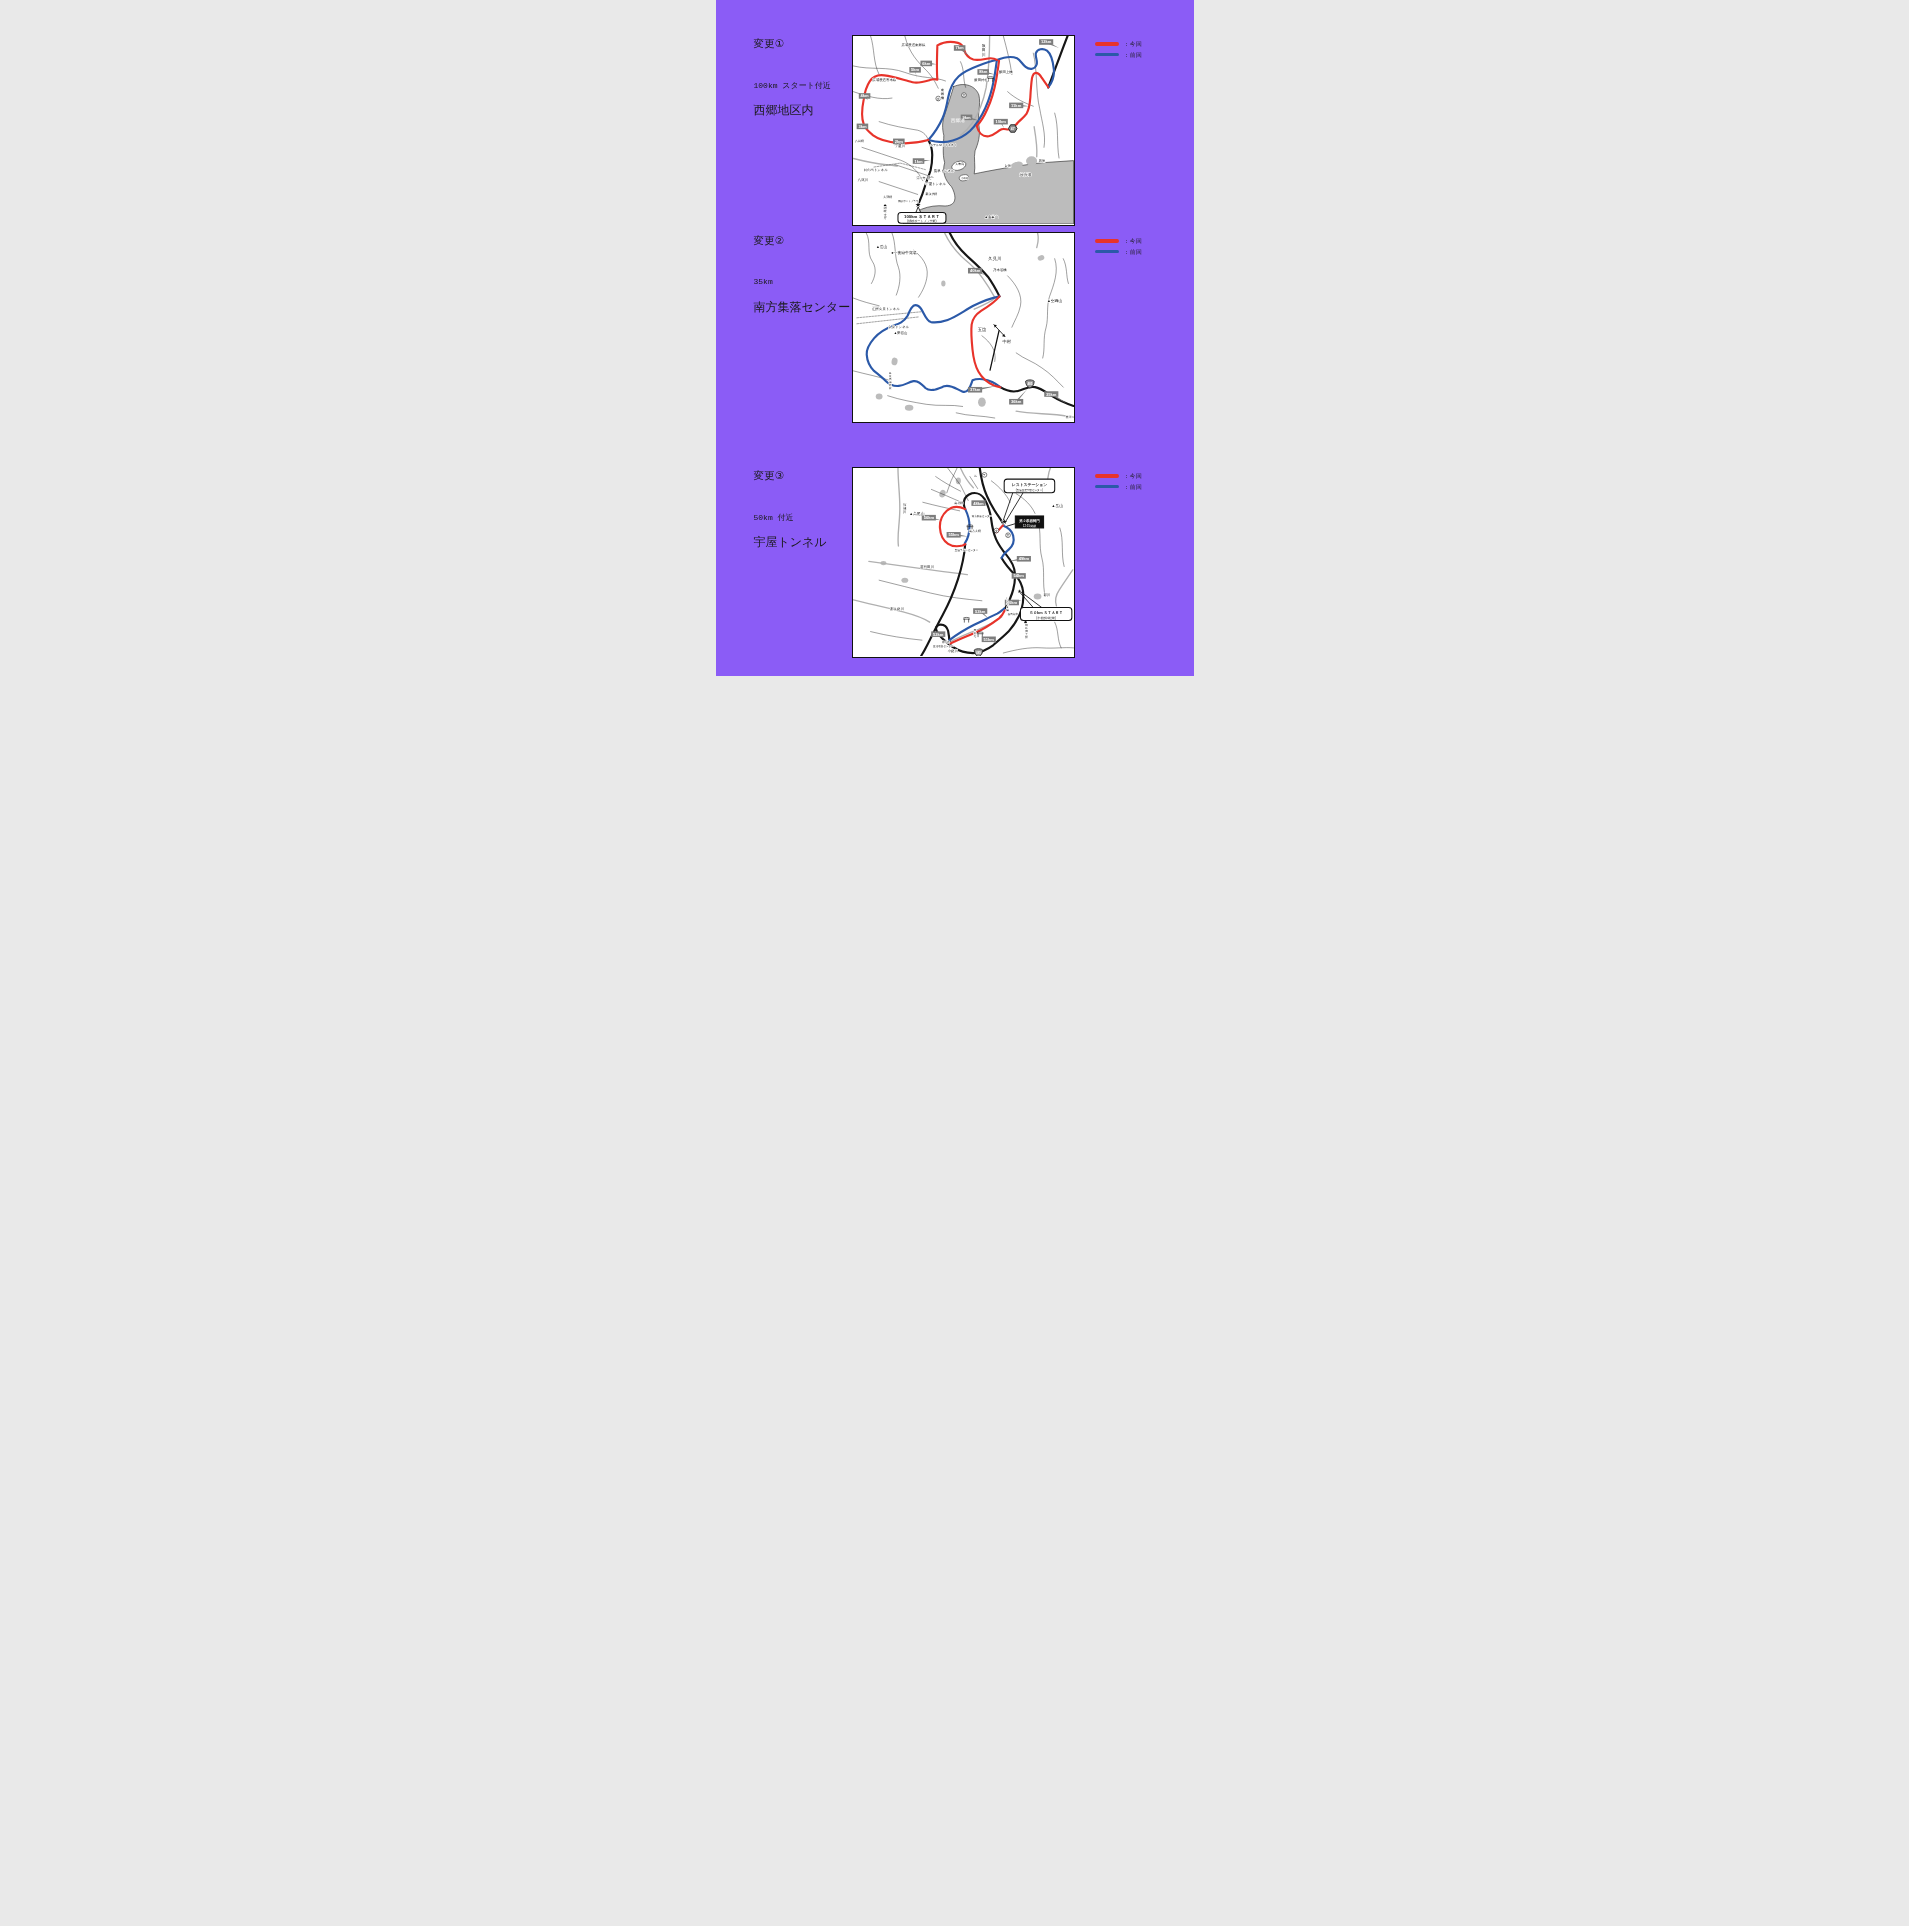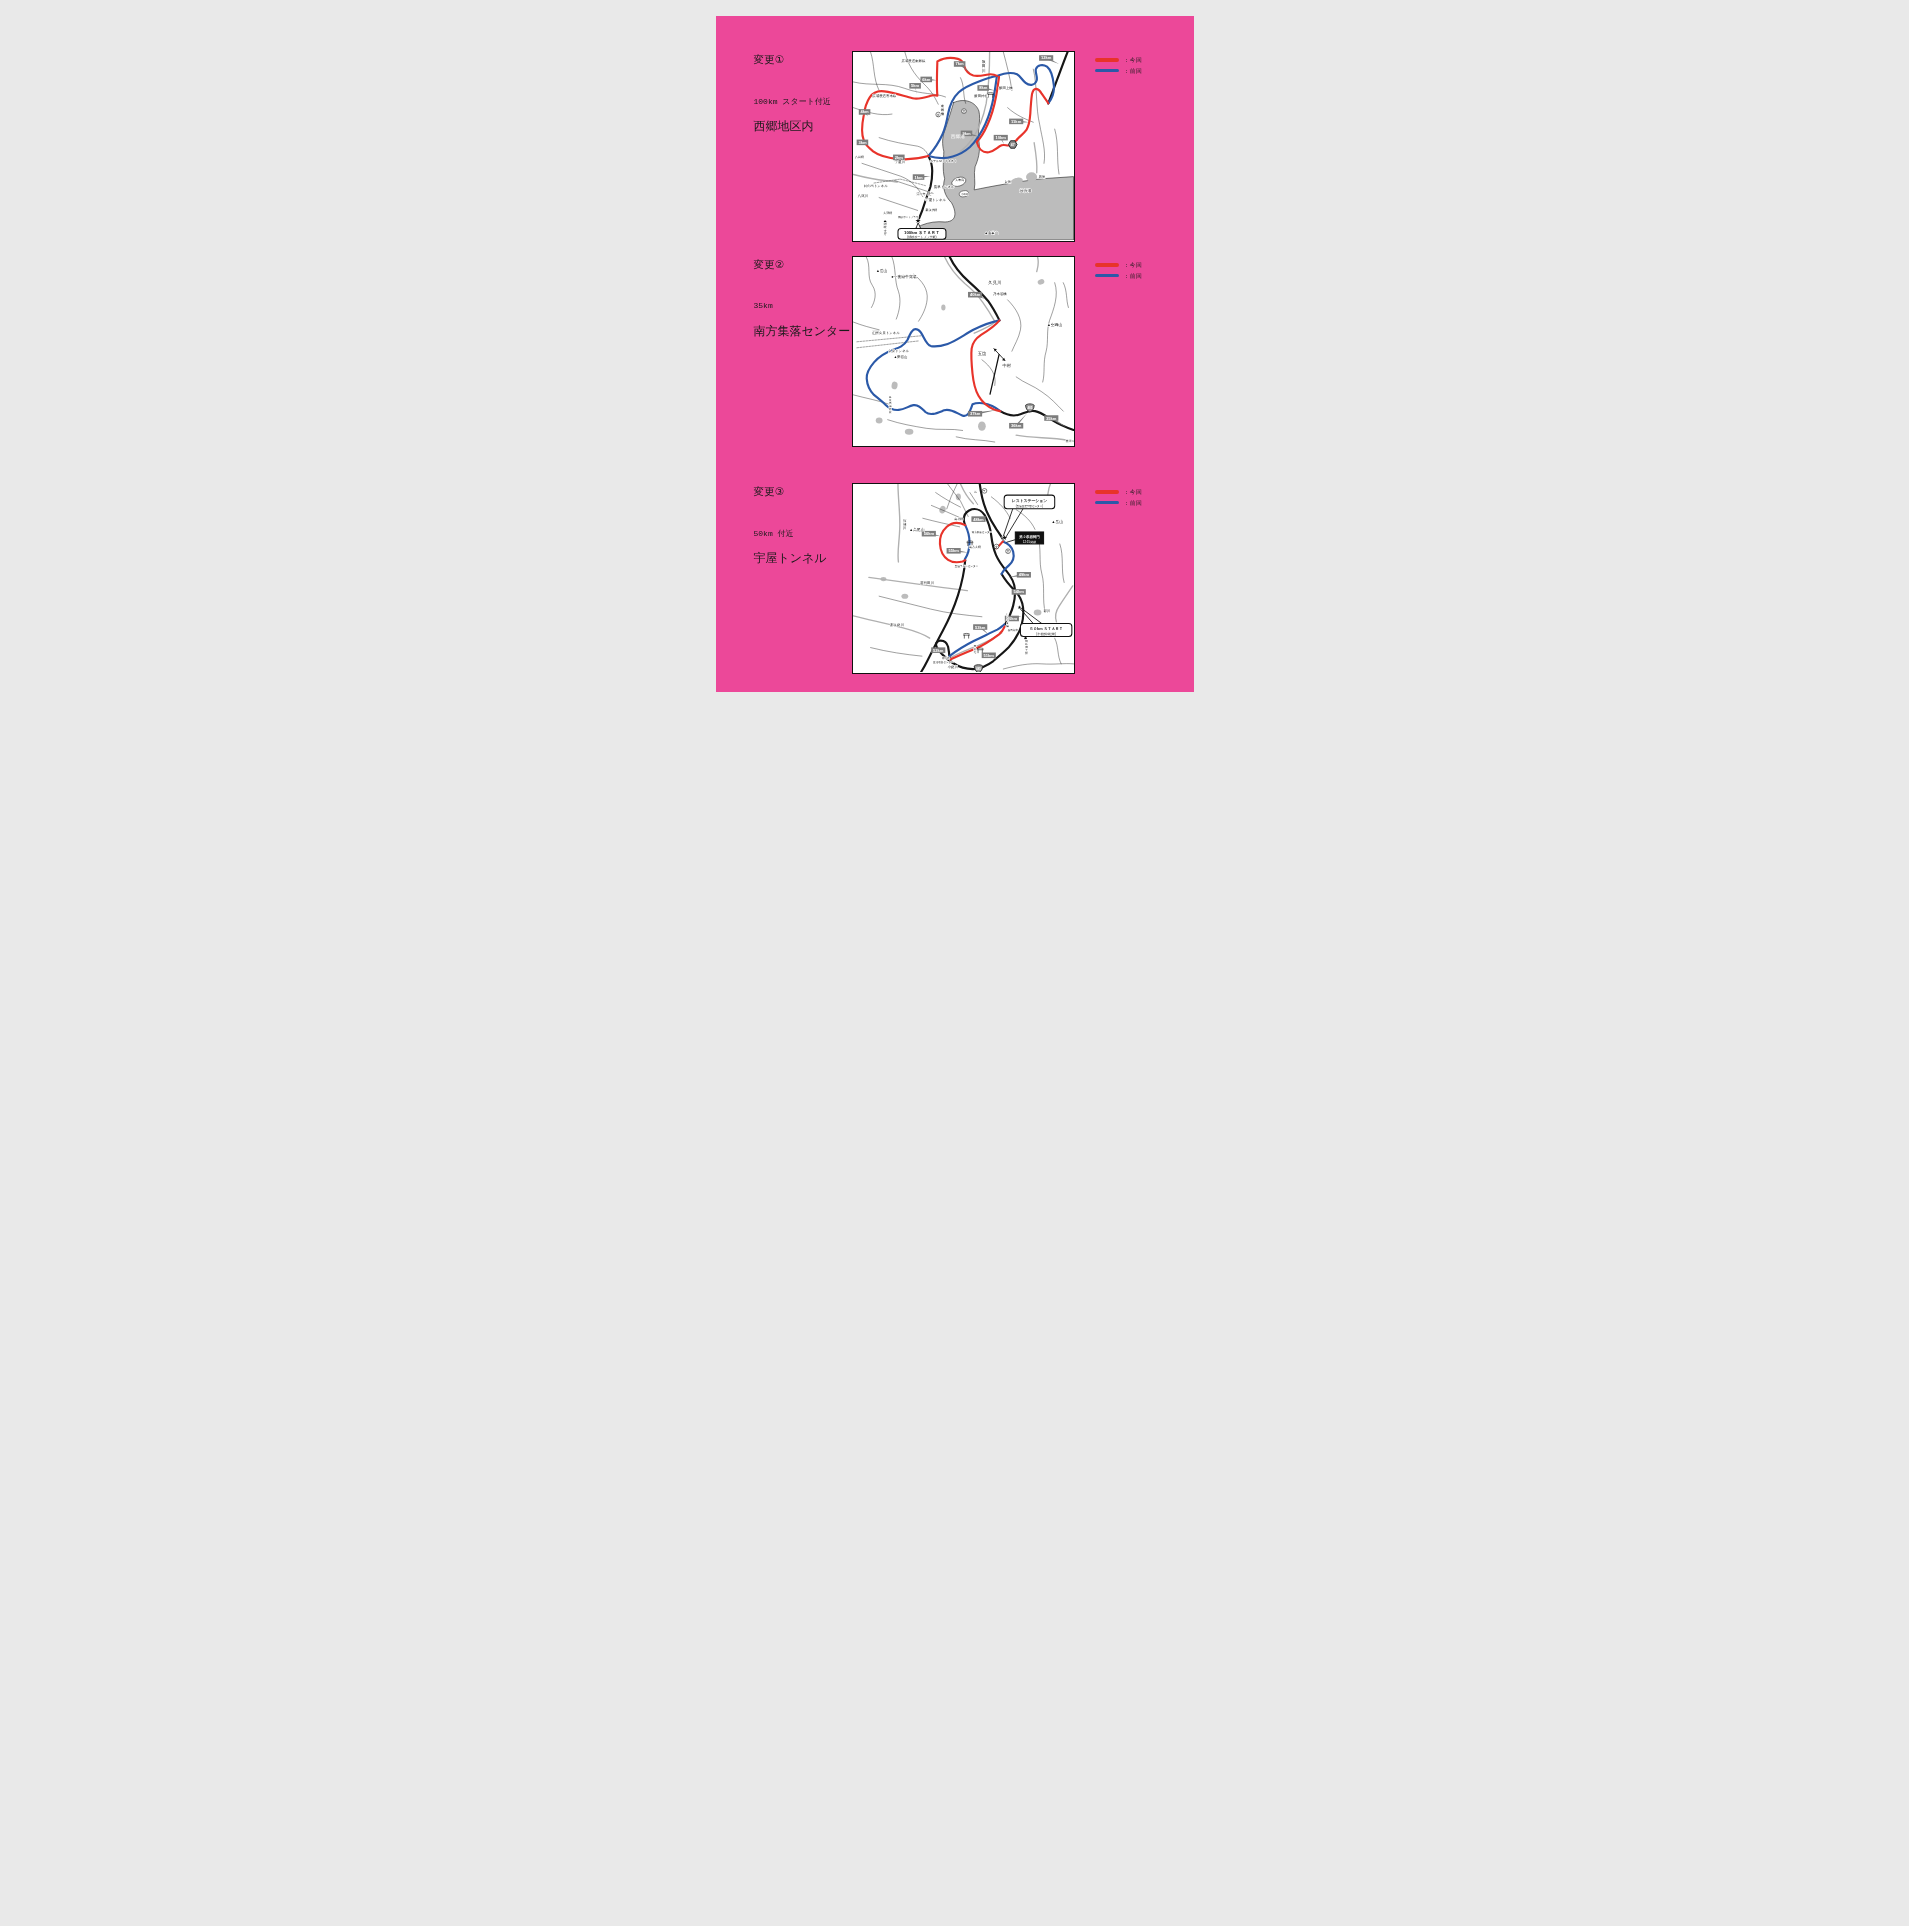--- a/index.html
+++ b/index.html
@@ -1,16 +1,16 @@
 <!DOCTYPE html>
 <html style="font-size:6.2px"><head>
 <meta charset="utf-8">
 <style>
   html,body{margin:0;padding:0;background:#e9e9e9;}
-  #page{position:relative;width:478px;height:676px;background:#ec4899;margin:16px auto;
+  #page{position:relative;width:478px;height:676px;background:#8b5cf6;margin:0 auto;
         font-family:"Liberation Sans","DejaVu Sans",sans-serif;color:#1a1a1a;overflow:hidden;}
   .section{position:absolute;left:0;width:478px;height:193px;}
   .left-text{position:absolute;left:38px;top:0;width:96px;}
   .sec-title{position:absolute;left:0;top:2.3px;font-size:10.4px;font-weight:400;letter-spacing:0.4px;white-space:nowrap;}
   .sec-sub1{position:absolute;left:0;top:45px;font-size:8px;white-space:nowrap;font-family:Liberation Mono, monospace;}
   .sec-sub2{position:absolute;left:0;top:67px;font-size:12px;white-space:nowrap;}
   .map-box{position:absolute;left:136px;top:0;width:223px;height:191px;border:1.2px solid #111;background:#fff;box-sizing:border-box;}
   .map-box svg{display:block;width:221px;height:188px;}
   .legend{position:absolute;left:379px;top:4.6px;width:85px;}
   .legend-row{position:relative;height:9.2px;margin-bottom:1.5px;}
@@ -175,21 +175,21 @@
         <span class="legend-bar" style="background: rgb(232, 51, 42);"></span>
         <span class="legend-label">：今回</span>
       </div>
       <div class="legend-row">
         <span class="legend-bar old" style="background: rgb(43, 89, 168);"></span>
         <span class="legend-label">：前回</span>
       </div>
     </div>
   </div>
 
-  <div class="section" id="sec1" style="top:240px">
+  <div class="section" id="sec1" style="top:232px">
     <div class="left-text">
       <div class="sec-title">変更②</div>
       <div class="sec-sub1">35km</div>
       <div class="sec-sub2">南方集落センター</div>
     </div>
     <div class="map-box">
         <svg viewBox="0 0 514 439">
           <ellipse cx="96" cy="300" rx="7" ry="9" transform="rotate(10 96 300)" fill="#bcbcbc"></ellipse>
           <ellipse cx="60" cy="382" rx="8" ry="7" transform="rotate(0 60 382)" fill="#bcbcbc"></ellipse>
           <ellipse cx="130" cy="408" rx="10" ry="7" transform="rotate(0 130 408)" fill="#bcbcbc"></ellipse>

